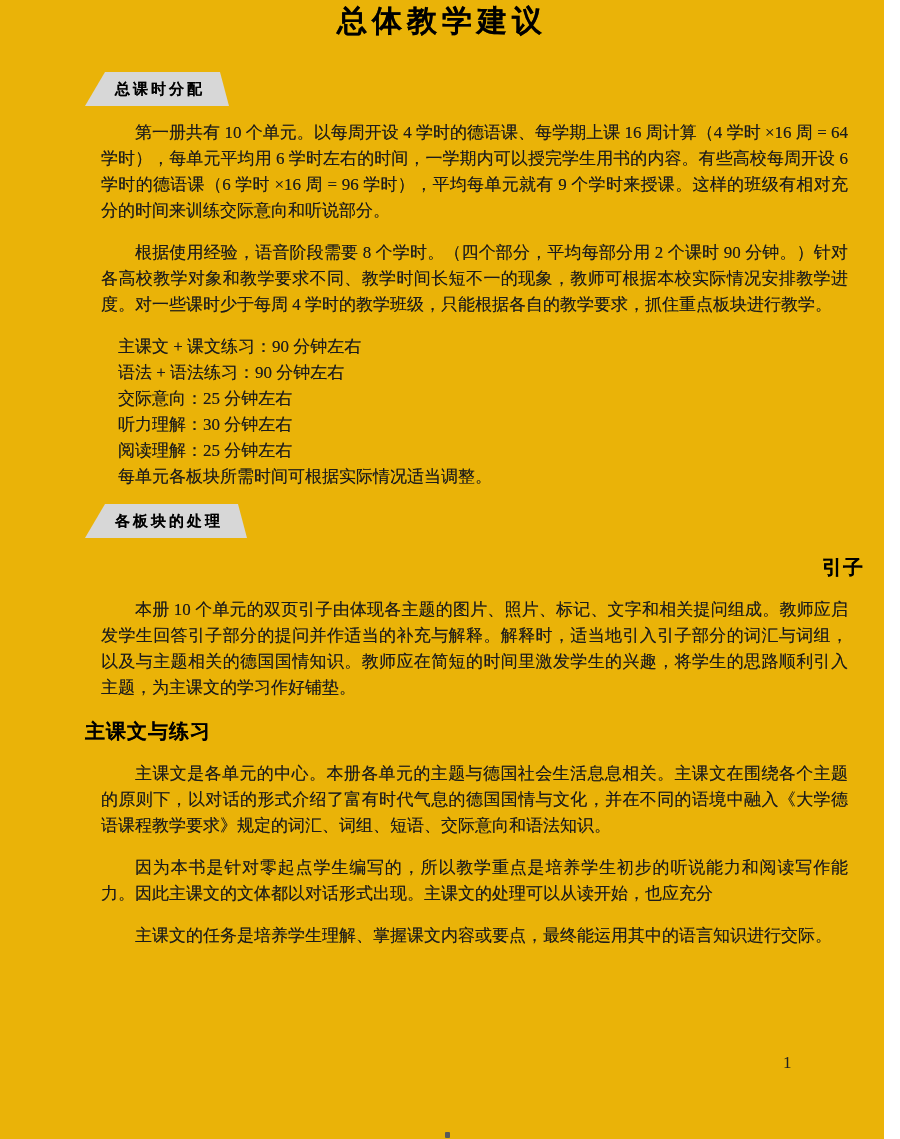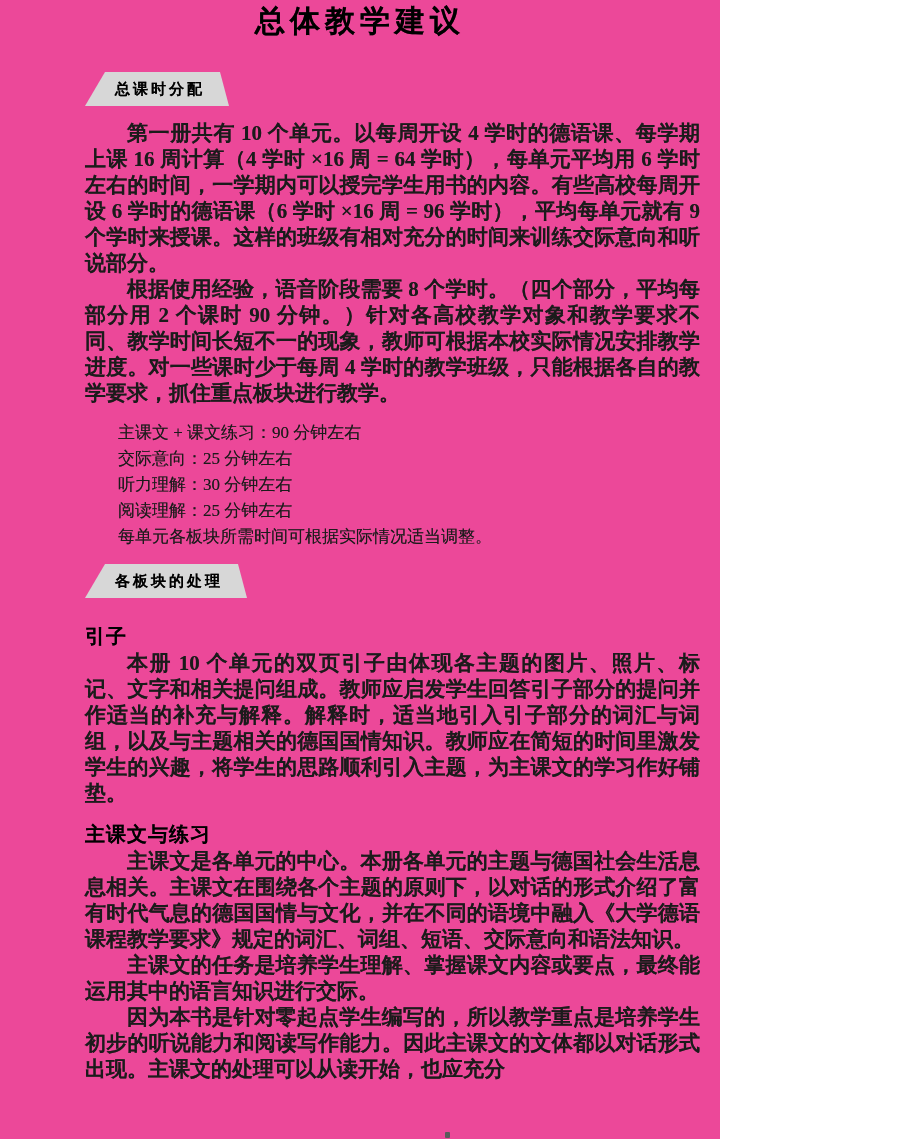--- a/index.html
+++ b/index.html
@@ -2,23 +2,23 @@
 <html><head>
 <meta charset="utf-8">
 <style>
   html, body {
     margin: 0;
     padding: 0;
     background: #ffffff;
   }
   .page {
     position: relative;
-    width: 720px;
+    width: 884px;
     height: 1139px;
-    background: #ec4899;
+    background: #eab308;
     overflow: hidden;
     color: #1b1b1b;
     font-family: "Liberation Serif", "DejaVu Serif", serif;
   }
   .doc-title {
     margin: 0;
     padding-top: 2px;
     text-align: center;
     font-family: "Liberation Serif", "DejaVu Serif", serif;
     font-weight: 700;
@@ -50,48 +50,47 @@
   .band-1 { margin-top: 32px; }
   .band-2 {
     margin-top: 19px;
     font-size: 23px;
     line-height: 28px;
     letter-spacing: 1px;
     padding: 4px 22px 4px 28px;
   }
   .band-3 { margin-top: 14px; text-align: center; }
   p.body {
-    margin: 0;
-    font-size: 21px;
+    margin: 16px;
+    font-size: 17px;
     line-height: 26px;
     text-align: justify;
     text-indent: 2em;
     color: #1b1b1b;
     text-shadow: 0 0 0.5px rgba(30,30,30,0.6);
-    font-weight: bold;
   }
   p.first-after-band { margin-top: 14px; }
   .time-list {
     margin: 14px 0 0 33px;
     font-size: 17px;
     line-height: 26px;
     color: #1b1b1b;
     text-shadow: 0 0 0.5px rgba(30,30,30,0.6);
   }
   .sub-title {
     margin: 0;
     font-family: "Liberation Sans", "DejaVu Sans", sans-serif;
     font-weight: 700;
     font-size: 20px;
     line-height: 28px;
     letter-spacing: 1px;
     color: #000000;
     text-shadow: 0 0 0.5px rgba(0,0,0,0.65);
   }
-  .sub-title-intro { margin-top: 24px; }
+  .sub-title-intro { margin-top: 15px; text-align: right; }
   .sub-title-main { margin-top: 14px; }
   .after-sub { margin-top: 10px; }
   .after-sub-main { margin-top: 6px; }
   .page-number {
     position: absolute;
     left: 783px;
     top: 1053px;
     font-size: 17px;
     line-height: 20px;
     color: #222222;
@@ -117,39 +116,40 @@
 
     <div class="band band-small band-1">总课时分配</div>
 
     <p class="body first-after-band">第一册共有 10 个单元。以每周开设 4 学时的德语课、每学期上课 16 周计算（4 学时 ×16 周 = 64 学时），每单元平均用 6 学时左右的时间，一学期内可以授完学生用书的内容。有些高校每周开设 6 学时的德语课（6 学时 ×16 周 = 96 学时），平均每单元就有 9 个学时来授课。这样的班级有相对充分的时间来训练交际意向和听说部分。</p>
 
     <p class="body">根据使用经验，语音阶段需要 8 个学时。（四个部分，平均每部分用 2 个课时 90 分钟。）针对各高校教学对象和教学要求不同、教学时间长短不一的现象，教师可根据本校实际情况安排教学进度。对一些课时少于每周 4 学时的教学班级，只能根据各自的教学要求，抓住重点板块进行教学。</p>
 
 
     <div class="time-list">
       <div class="time-item">主课文 + 课文练习：90 分钟左右</div>
+      <div class="time-item">语法 + 语法练习：90 分钟左右</div>
       <div class="time-item">交际意向：25 分钟左右</div>
       <div class="time-item">听力理解：30 分钟左右</div>
       <div class="time-item">阅读理解：25 分钟左右</div>
       <div class="time-item">每单元各板块所需时间可根据实际情况适当调整。</div>
     </div>
 
     <div class="band band-small band-3">各板块的处理</div>
 
     <h3 class="sub-title sub-title-intro">引子</h3>
 
     <p class="body after-sub">本册 10 个单元的双页引子由体现各主题的图片、照片、标记、文字和相关提问组成。教师应启发学生回答引子部分的提问并作适当的补充与解释。解释时，适当地引入引子部分的词汇与词组，以及与主题相关的德国国情知识。教师应在简短的时间里激发学生的兴趣，将学生的思路顺利引入主题，为主课文的学习作好铺垫。</p>
 
     <h3 class="sub-title sub-title-main">主课文与练习</h3>
 
     <p class="body after-sub-main">主课文是各单元的中心。本册各单元的主题与德国社会生活息息相关。主课文在围绕各个主题的原则下，以对话的形式介绍了富有时代气息的德国国情与文化，并在不同的语境中融入《大学德语课程教学要求》规定的词汇、词组、短语、交际意向和语法知识。</p>
 
+    <p class="body">因为本书是针对零起点学生编写的，所以教学重点是培养学生初步的听说能力和阅读写作能力。因此主课文的文体都以对话形式出现。主课文的处理可以从读开始，也应充分</p>
+
     <p class="body">主课文的任务是培养学生理解、掌握课文内容或要点，最终能运用其中的语言知识进行交际。</p>
-
-    <p class="body">因为本书是针对零起点学生编写的，所以教学重点是培养学生初步的听说能力和阅读写作能力。因此主课文的文体都以对话形式出现。主课文的处理可以从读开始，也应充分</p>
 
   </div>
 
   <div class="page-number">1</div>
 
   <div class="artifact"></div>
 
 </div>
 
 </body></html>

